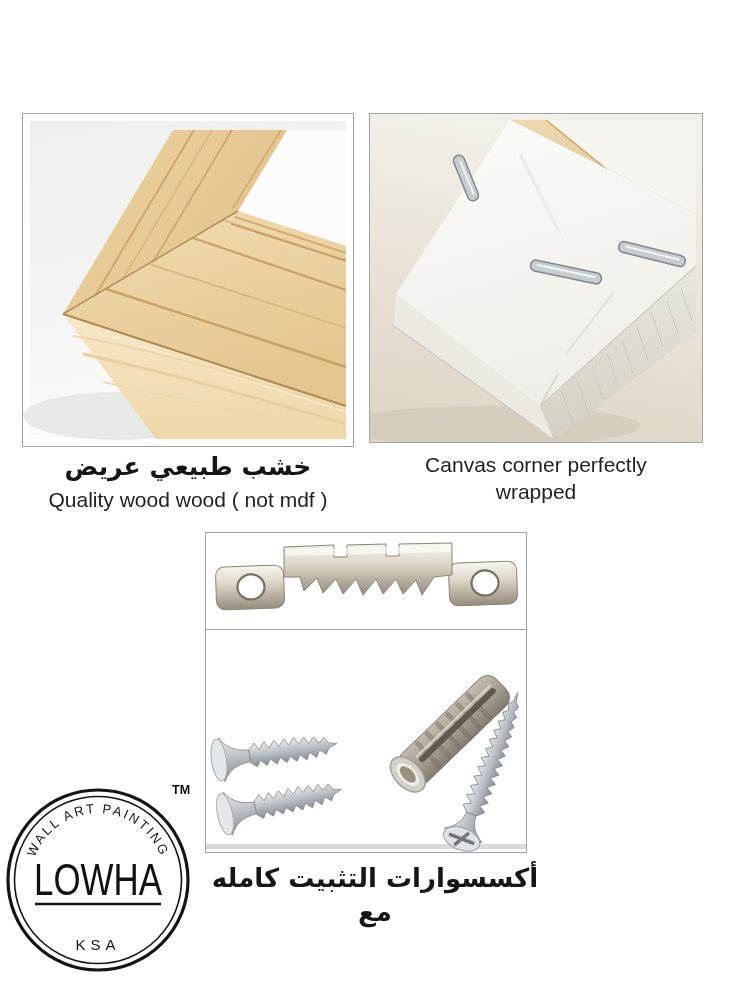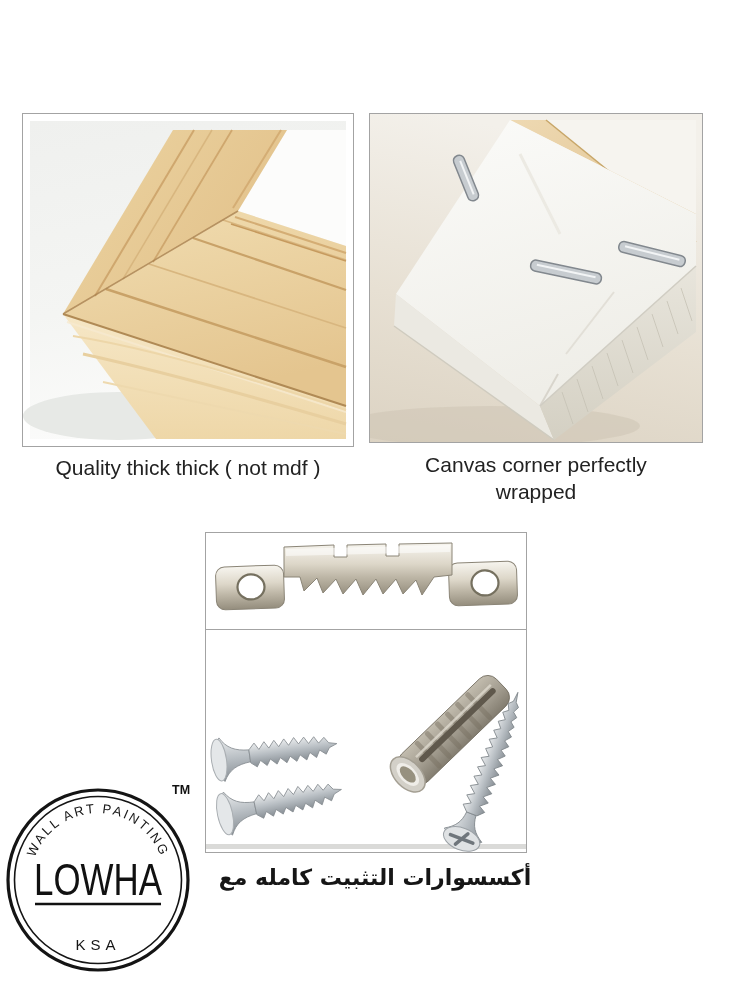--- a/index.html
+++ b/index.html
@@ -20,21 +20,21 @@
     direction:rtl;line-height:32px;color:#161616;
   }
   .caption .en{
     font-family:"Liberation Sans",sans-serif;font-weight:400;font-size:21px;
     line-height:27px;color:#222222;margin-top:3px;
   }
   .caption-wood{left:22px;top:451px;width:332px;}
   .caption-canvas{left:369px;top:448px;width:334px;}
   .caption-canvas .en{width:250px;margin-left:auto;margin-right:auto;}
   .caption-bottom{left:195px;top:861px;width:360px;}
-  .caption-bottom .ar{font-size:22px;line-height:34px;}
+  .caption-bottom .ar{font-size:26px;line-height:34px;}
   .logo-wrap{position:absolute;left:2px;top:776px;width:196px;height:210px;}
   svg{display:block;}
 </style>
 </head>
 <body>
 
 <div>
 
   <div class="card card-wood">
     <svg width="330" height="332" viewBox="0 0 330 332">
@@ -157,21 +157,22 @@
         <line x1="-30" y1="-1" x2="30" y2="-1" stroke="#f2f4f5" stroke-width="2"></line>
       </g>
       <g transform="translate(282,140) rotate(14)">
         <rect x="-34" y="-5.5" width="68" height="11" rx="5" fill="#c7ccd0" stroke="#82888e" stroke-width="1.5"></rect>
         <line x1="-28" y1="-1" x2="28" y2="-1" stroke="#f2f4f5" stroke-width="2"></line>
       </g>
     </svg>
   </div>
 
   <div class="caption caption-wood">
-    <div class="en">Quality thick thick ( not mdf )</div>
+    <div class="ar">خشب طبيعي عريض</div>
+    <div class="en">Quality wood wood ( not mdf )</div>
   </div>
   <div class="caption caption-canvas">
     <div class="en">Canvas corner perfectly wrapped</div>
   </div>
 
   <div class="card card-hanger">
     <svg width="320" height="96" viewBox="0 0 320 96">
       <defs>
         <linearGradient id="met" x1="0" y1="0" x2="0" y2="1">
           <stop offset="0" stop-color="#f7f5ef"></stop>

